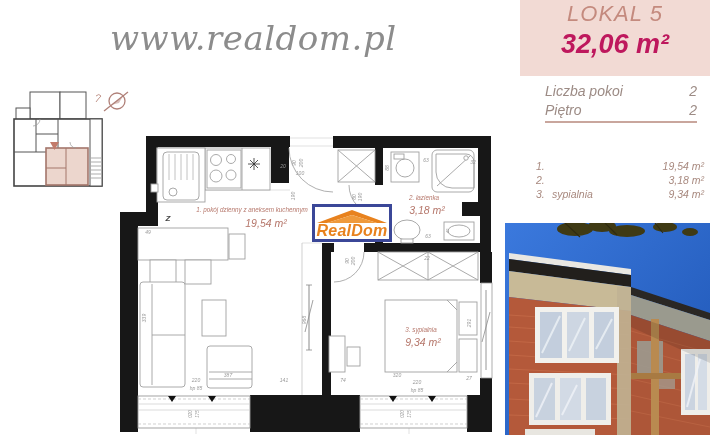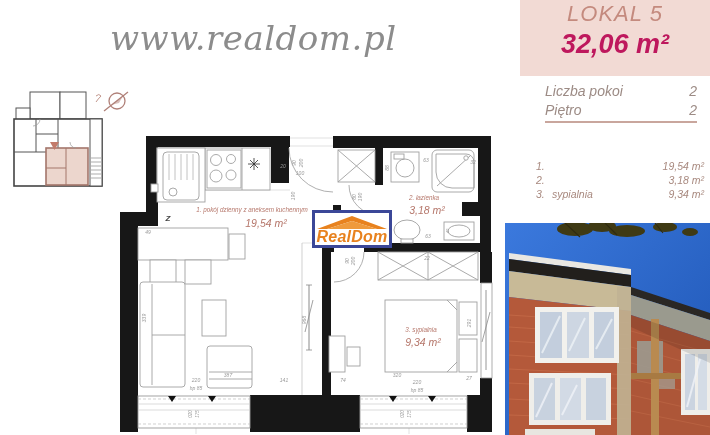--- a/index.html
+++ b/index.html
@@ -18,21 +18,21 @@
   .divider{position:absolute;left:545px;top:121px;width:152px;border-top:2px solid #c9a69d;}
   .roomlist{position:absolute;left:536px;top:160px;width:168px;font-size:10.5px;color:#a8897f;}
   .rl-item{display:flex;margin-bottom:2px;line-height:12px;}
   .rl-num{width:16px;flex:0 0 16px;}
   .rl-name{width:108px;flex:0 0 108px;}
   .rl-area{flex:1;text-align:right;white-space:nowrap;}
   .photo{position:absolute;left:505px;top:223px;}
   .miniplan{position:absolute;left:6px;top:86px;}
   .compass{position:absolute;left:92px;top:90px;}
   .plan{position:absolute;left:116px;top:108px;}
-  .logo{position:absolute;left:312px;top:210px;width:80px;height:38px;background:#fff;
+  .logo{position:absolute;left:312px;top:204px;width:80px;height:38px;background:#fff;
         border:3px solid #3b4798;box-sizing:border-box;text-align:center;}
   .logo-text{font-size:16px;font-weight:bold;color:#e8821e;line-height:14px;
              letter-spacing:.2px;text-shadow:0 0 1px #fff;}
   svg text{font-family:"Liberation Sans",sans-serif;}
   .dim{fill:#999;font-size:5px;}
   .roomlbl{fill:#b5766a;font-size:6.3px;}
   .roomarea{fill:#b5766a;font-size:10.5px;}
 </style>
 </head>
 <body>

